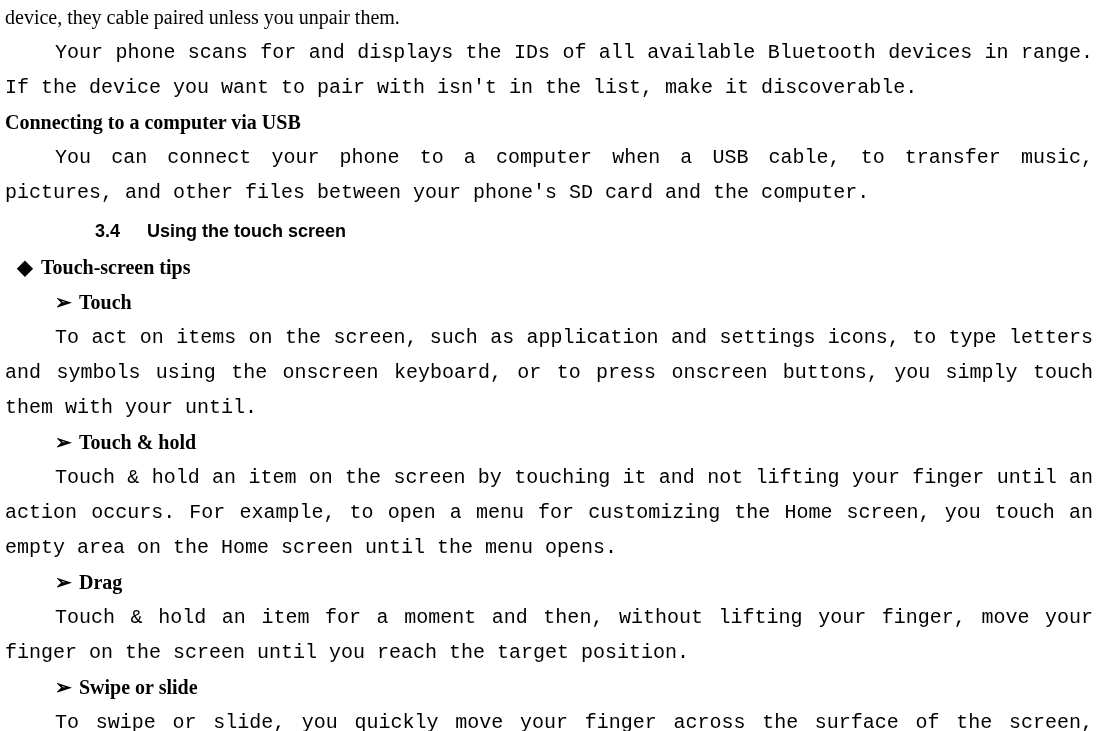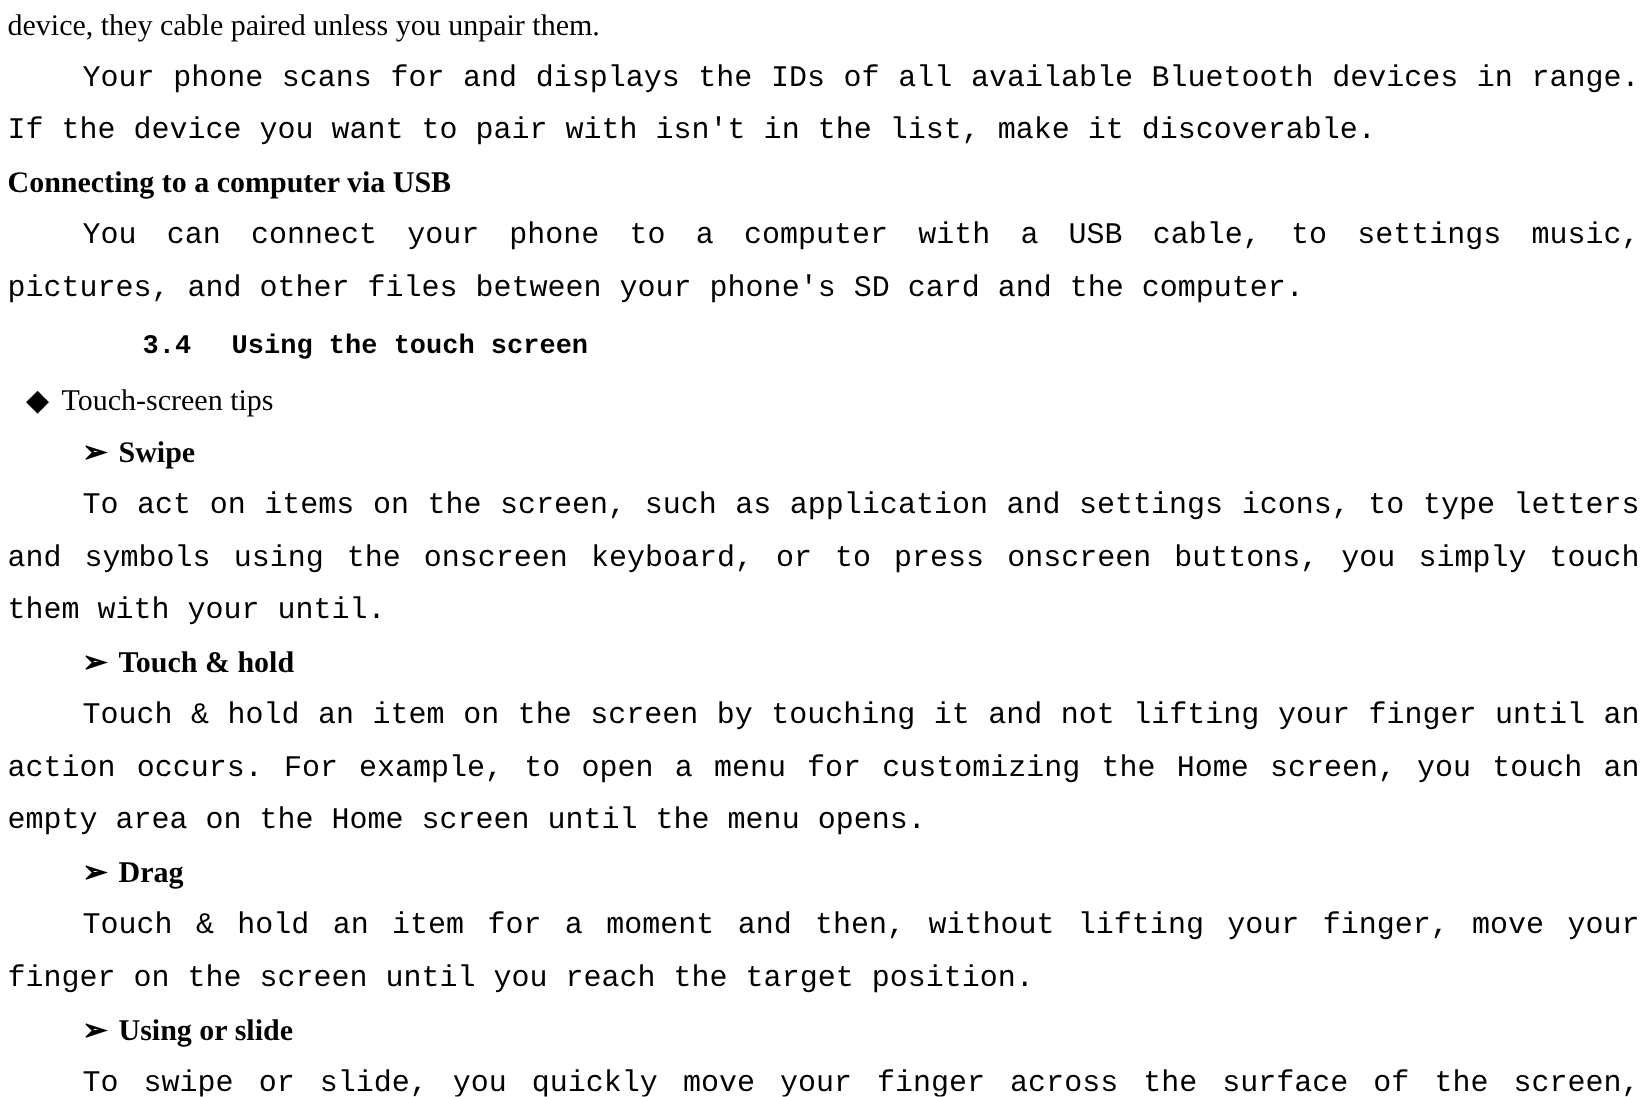--- a/index.html
+++ b/index.html
@@ -23,32 +23,32 @@
     }
     .para-indent {
       text-indent: 2.5em;
       text-align: justify;
       font-family: Liberation Mono, monospace;
     }
     .heading-bold {
       font-weight: bold;
     }
     .section-num {
-      font-family: Liberation Mono, monospace;
+      font-family: Liberation Sans, sans-serif;
       font-weight: bold;
       font-size: 18px;
       margin-left: 5em;
       padding-top: 6px;
       padding-bottom: 2px;
     }
     .section-num .num {
       margin-right: 1.5em;
     }
     .diamond-line {
-      font-weight: normal;
+      font-weight: bold;
       padding-left: 0.2em;
     }
     .diamond-line .diamond {
       display: inline-block;
       width: 1.6em;
       text-align: center;
     }
     .arrow-line {
       font-weight: bold;
       padding-left: 2.5em;
@@ -65,43 +65,43 @@
   </style>
 </head>
 <body>
 
 <div class="para">device, they cable paired unless you unpair them.</div>
 
 <div class="para-indent">Your phone scans for and displays the IDs of all available Bluetooth devices in range. If the device you want to pair with isn't in the list, make it discoverable.</div>
 
 <div class="heading-bold">Connecting to a computer via USB</div>
 
-<div class="para-indent">You can connect your phone to a computer with a USB cable, to settings music, pictures, and other files between your phone's SD card and the computer.</div>
+<div class="para-indent">You can connect your phone to a computer when a USB cable, to transfer music, pictures, and other files between your phone's SD card and the computer.</div>
 
 <div class="section-num">
   <span class="num">3.4</span><span>Using the touch screen</span>
 </div>
 
 <div class="diamond-line">
   <span class="diamond">◆</span><span>Touch-screen tips</span>
 </div>
 
 <div class="arrow-line">
-  <span class="arrow">➢</span><span>Swipe</span>
+  <span class="arrow">➢</span><span>Touch</span>
 </div>
 <div class="para-indent">To act on items on the screen, such as application and settings icons, to type letters and symbols using the onscreen keyboard, or to press onscreen buttons, you simply touch them with your until.</div>
 
 <div class="arrow-line">
   <span class="arrow">➢</span><span>Touch &amp; hold</span>
 </div>
 <div class="para-indent">Touch &amp; hold an item on the screen by touching it and not lifting your finger until an action occurs. For example, to open a menu for customizing the Home screen, you touch an empty area on the Home screen until the menu opens.</div>
 
 <div class="arrow-line">
   <span class="arrow">➢</span><span>Drag</span>
 </div>
 <div class="para-indent">Touch &amp; hold an item for a moment and then, without lifting your finger, move your finger on the screen until you reach the target position.</div>
 
 <div class="arrow-line">
-  <span class="arrow">➢</span><span>Using or slide</span>
+  <span class="arrow">➢</span><span>Swipe or slide</span>
 </div>
 <div class="para-indent">To swipe or slide, you quickly move your finger across the surface of the screen, without pausing when you first touch it (so you don't drag an item instead). For example, you slide the screen up or down to scroll a</div>
 
 <div class="page-num">-13-</div>
 
 </body></html>

